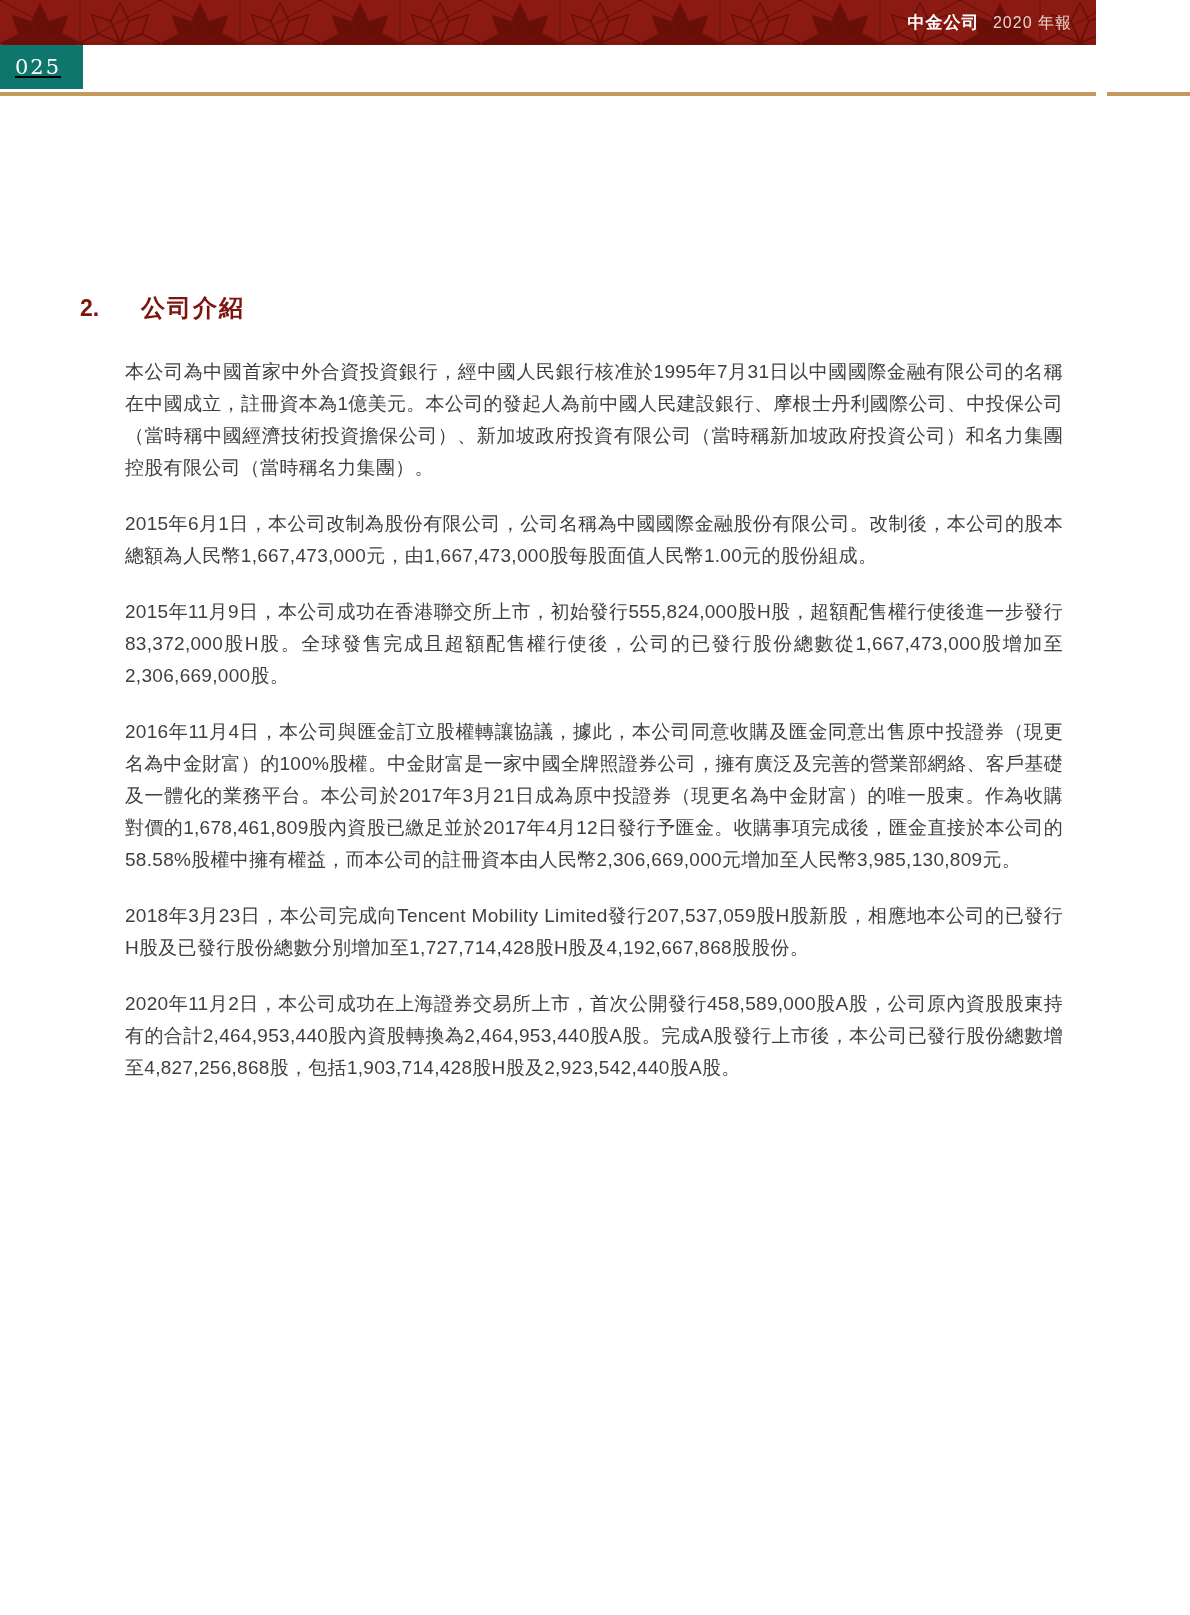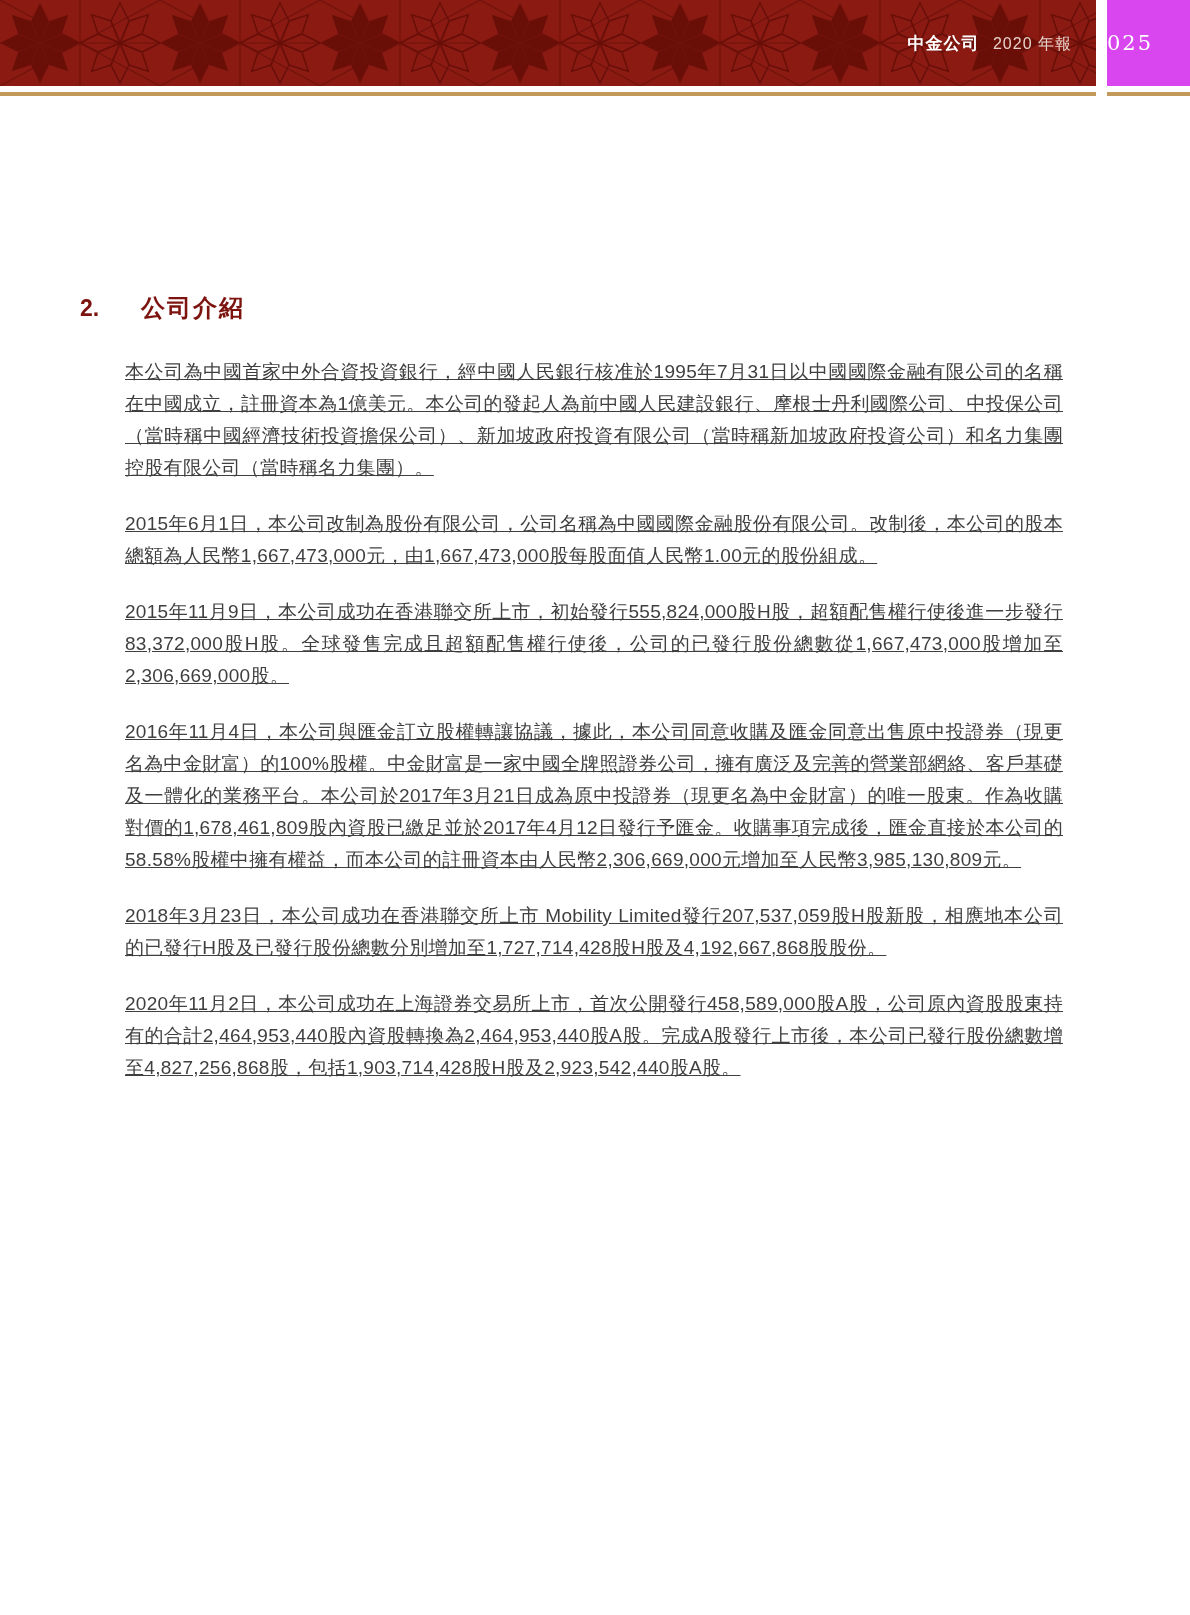--- a/index.html
+++ b/index.html
@@ -4,42 +4,42 @@
 <style>
   html,body{margin:0;padding:0;background:#ffffff;}
   .page{
     position:relative;
     width:1190px;height:1615px;
     background:#ffffff;
     font-family:"Liberation Sans","DejaVu Sans",sans-serif;
     overflow:hidden;
   }
   
-  .header{display:flex;height:89px;}
+  .header{display:flex;height:89px;flex-direction:column;}
   .band{
     position:relative;width:1096px;height:86px;
     background:#8B1A12;overflow:hidden;
   }
   .band svg{position:absolute;left:0;top:0;}
   .band-label{
     position:absolute;right:24px;top:50%;
     transform:translateY(-50%);
     white-space:nowrap;
   }
   .brand{
     color:#ffffff;font-weight:bold;font-size:17px;letter-spacing:1px;
   }
   .edition{
     color:#E7D2CB;font-size:16px;margin-left:9px;letter-spacing:1px;
   }
   .header-gap{width:11px;background:#ffffff;}
   .page-box{
-    width:83px;height:86px;background:#d946ef;
+    width:83px;height:86px;background:#0f766e;
     display:flex;align-items:center;
-    box-sizing:border-box;
+    box-sizing:border-box;padding-left:15px;text-decoration:underline;
   }
   .page-box span{
     color:#ffffff;
     font-family:"DejaVu Serif","Liberation Serif",serif;
     font-size:21px;letter-spacing:2px;
   }
   .gold-rule{display:flex;height:4px;margin-top:3px;}
   .rule-left{width:1096px;background:#C39A5B;}
   .rule-gap{width:11px;background:#ffffff;}
   .rule-right{flex:1;background:#C39A5B;}
@@ -61,21 +61,20 @@
   .subsection{
     margin:14px 0 0 0;color:#BE9355;font-weight:bold;font-size:20px;
     letter-spacing:2px;
   }
   .para{
     margin:24px 0 0 0;
     color:#3F3E40;
     font-size:19px;line-height:32px;
     text-align:justify;
     letter-spacing:0.3px;
-    text-decoration:underline;
   }
   .para:first-of-type{margin-top:16px;}
 </style>
 </head>
 <body>
 
 <div class="page">
 
   <header class="header">
     <div class="band">
@@ -120,17 +119,17 @@
   <main class="content">
     <div class="section-heading">
       <span class="sec-num">2.</span>
       <h1 class="sec-title">公司介紹</h1>
     </div>
 
     <p class="para">本公司為中國首家中外合資投資銀行，經中國人民銀行核准於1995年7月31日以中國國際金融有限公司的名稱在中國成立，註冊資本為1億美元。本公司的發起人為前中國人民建設銀行、摩根士丹利國際公司、中投保公司（當時稱中國經濟技術投資擔保公司）、新加坡政府投資有限公司（當時稱新加坡政府投資公司）和名力集團控股有限公司（當時稱名力集團）。</p>
     <p class="para">2015年6月1日，本公司改制為股份有限公司，公司名稱為中國國際金融股份有限公司。改制後，本公司的股本總額為人民幣1,667,473,000元，由1,667,473,000股每股面值人民幣1.00元的股份組成。</p>
     <p class="para">2015年11月9日，本公司成功在香港聯交所上市，初始發行555,824,000股H股，超額配售權行使後進一步發行83,372,000股H股。全球發售完成且超額配售權行使後，公司的已發行股份總數從1,667,473,000股增加至2,306,669,000股。</p>
     <p class="para">2016年11月4日，本公司與匯金訂立股權轉讓協議，據此，本公司同意收購及匯金同意出售原中投證券（現更名為中金財富）的100%股權。中金財富是一家中國全牌照證券公司，擁有廣泛及完善的營業部網絡、客戶基礎及一體化的業務平台。本公司於2017年3月21日成為原中投證券（現更名為中金財富）的唯一股東。作為收購對價的1,678,461,809股內資股已繳足並於2017年4月12日發行予匯金。收購事項完成後，匯金直接於本公司的58.58%股權中擁有權益，而本公司的註冊資本由人民幣2,306,669,000元增加至人民幣3,985,130,809元。</p>
-    <p class="para">2018年3月23日，本公司成功在香港聯交所上市 Mobility Limited發行207,537,059股H股新股，相應地本公司的已發行H股及已發行股份總數分別增加至1,727,714,428股H股及4,192,667,868股股份。</p>
+    <p class="para">2018年3月23日，本公司完成向Tencent Mobility Limited發行207,537,059股H股新股，相應地本公司的已發行H股及已發行股份總數分別增加至1,727,714,428股H股及4,192,667,868股股份。</p>
     <p class="para">2020年11月2日，本公司成功在上海證券交易所上市，首次公開發行458,589,000股A股，公司原內資股股東持有的合計2,464,953,440股內資股轉換為2,464,953,440股A股。完成A股發行上市後，本公司已發行股份總數增至4,827,256,868股，包括1,903,714,428股H股及2,923,542,440股A股。</p>
   </main>
 
 </div>
 
 </body></html>

